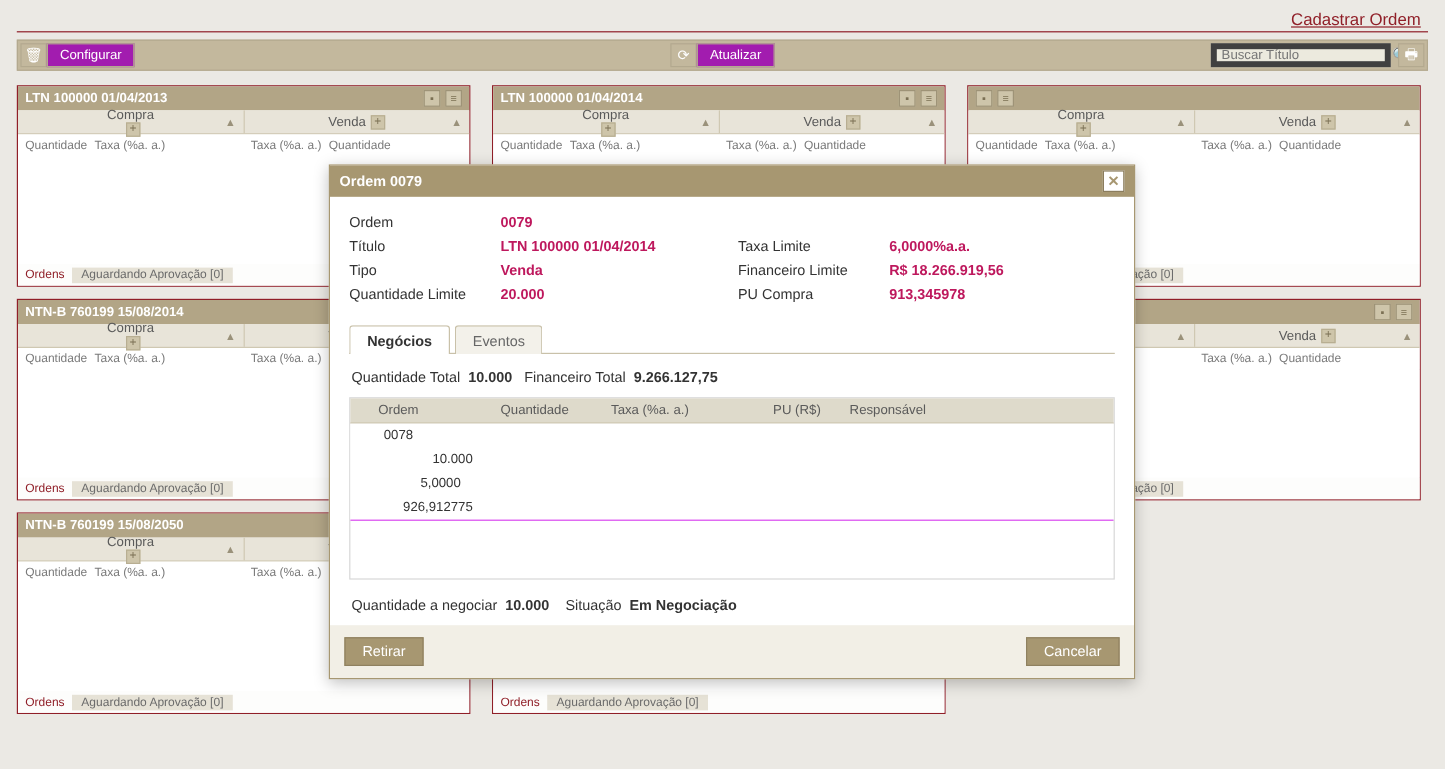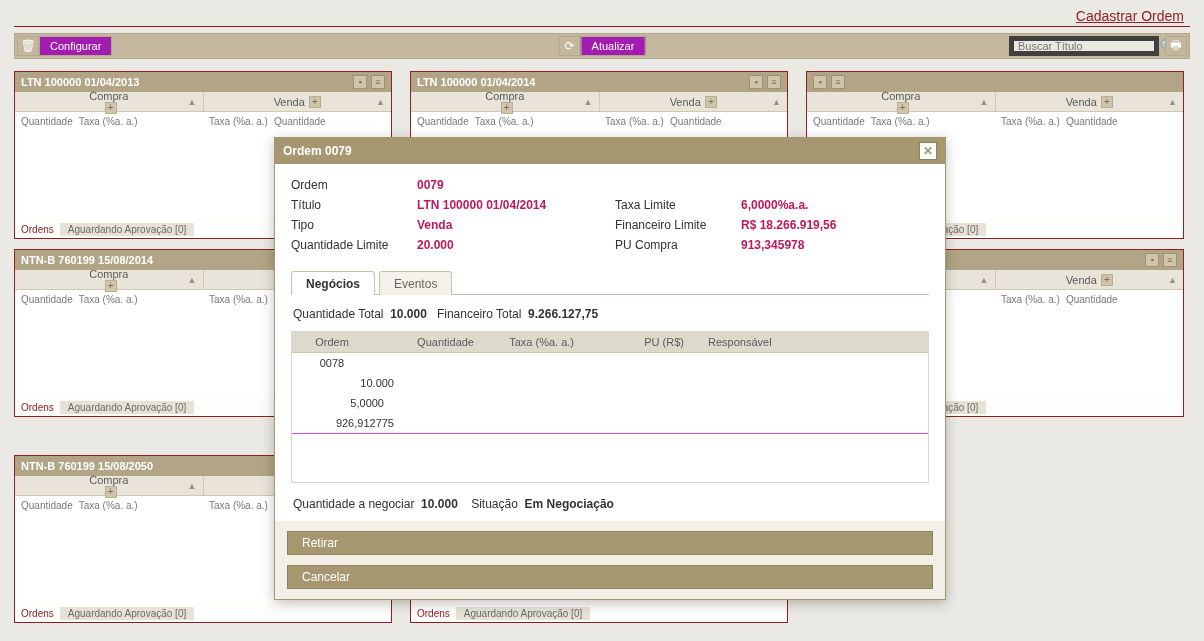--- a/index.html
+++ b/index.html
@@ -19,21 +19,21 @@
   .tbtn { background:#a21caf; border:1px solid #b3a98f; color:#fff; font-size:11px; height:20px; padding:0 10px; display:flex; align-items:center; cursor:pointer; }
   .ticon { background:#c3b89d; border:1px solid #b3a98f; color:#fff; height:20px; width:22px; display:flex; align-items:center; justify-content:center; cursor:pointer; font-size:12px;}
   .search-box { height:20px; width:150px; border:5px solid #404040; background:#eceade; display:flex; align-items:center; padding:0 4px; }
   .search-box input { flex:1; border:none; outline:none; background:transparent; font-size:11px; color:#888; }
   .search-box .sicon { color:#9a917a; font-size:12px; }
 
   
   .grid { padding:4px 14px; }
   .row { display:flex; gap:18px; margin-bottom:10px; }
   .panel { width: 378px; height: 168px; border:1px solid #901f28; display:flex; flex-direction:column; background:#fff; position:relative; }
-  .panel.two-in-row { width: 378px; margin-top: 28px; }
+  .panel.two-in-row { width: 378px; }
   .panel-header { background:#b2a586; color:#fff; font-size:11px; font-weight:bold; height:20px; display:flex; align-items:center; padding:0 6px; justify-content:space-between;}
   .panel-header .ph-left { flex:1; }
   .panel-header .ph-icons { display:flex; gap:4px; }
   .panel-header .ph-icons .ph-ic { width:14px; height:14px; background:#cec5aa; border:1px solid #9e9377; cursor:pointer; display:flex; align-items:center; justify-content:center; color:#7b7054; font-size:9px;}
   .panel-sub { display:flex; height:20px; background:#e8e4d9; border-bottom:1px solid #cfc8b2; }
   .panel-sub .half { flex:1; display:flex; align-items:center; justify-content:center; font-size:11px; color:#5a5a5a; position:relative;}
   .panel-sub .half.sep { border-right:1px solid #cfc8b2;flex-direction:column; }
   .panel-sub .half .plus { margin-left:4px; background:#cec5aa; width:12px; height:12px; display:flex; align-items:center; justify-content:center; color:#7b7054; font-size:10px; border:1px solid #b8ae92; cursor:pointer;}
   .panel-sub .half .tri { position:absolute; right:6px; color:#9a917a; font-size:9px; cursor:pointer;}
   .panel-cols { display:flex; height:18px; background:#fff; font-size:10px; color:#7a7a7a; }
@@ -61,21 +61,21 @@
   .mini-table .mt-row { display:flex; color:#333; border-bottom:1px solid #d946ef; background:#fff;flex-direction:column;}
   .mini-table .mt-empty { height:48px; }
   .mc { padding:4px 8px; }
   .mc.c1 { width:80px; text-align:center;}
   .mc.c2 { width:110px; text-align:right;}
   .mc.c3 { width:100px; text-align:right;}
   .mc.c4 { width:110px; text-align:right;}
   .mc.c5 { flex:1; text-align:left; padding-left:16px;}
   .negotiate-line { font-size:12px; color:#333; margin:14px 2px 0 2px;}
   .negotiate-line b { font-weight:bold; }
-  .modal-actions { background:#f2efe6; padding:10px 12px; display:flex; justify-content:space-between; gap:10px;flex-direction:column;}
+  .modal-actions { background:#f2efe6; padding:10px 12px; display:flex; justify-content:space-between; gap:10px;}
   .mbtn { background:#a79771; color:#fff; border:1px solid #8f8160; padding:4px 14px; font-size:12px; cursor:pointer; }
 </style>
 </head>
 <body>
 <div class="page">
 
 <div class="top-link-row">
   <span class="top-link">Cadastrar Ordem</span>
 </div>
 <div class="under-rule"></div>

